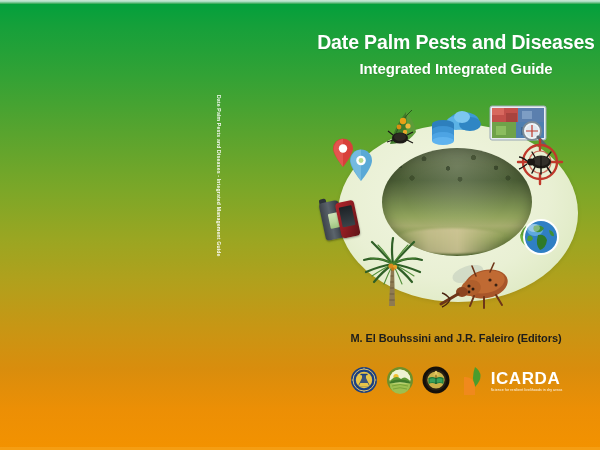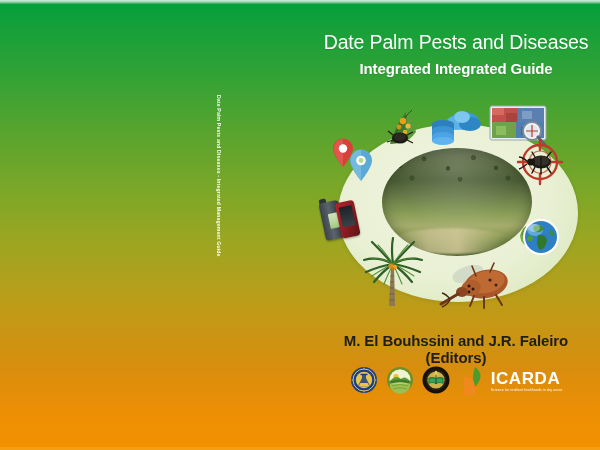--- a/index.html
+++ b/index.html
@@ -85,21 +85,21 @@
   
   #title-block {
     position: absolute;
     top: 32px; left: 0;
     width: 288px;
     text-align: center;
   }
   #main-title {
     color: #ffffff;
     font-size: 19.5px;
-    font-weight: normal;
+    font-weight: bold;
     letter-spacing: -0.15px;
     line-height: 1.1;
     text-shadow: 0 1px 1px rgba(0,0,0,.13);
     text-align: center;
   }
   #subtitle {
     margin-top: 7px;
     color: #ffffff;
     font-size: 15px;
     font-weight: bold;
@@ -277,21 +277,21 @@
     width: 46px; height: 46px;
   }
 
   
   #editors-line {
     position: absolute;
     top: 332px; left: 0;
     width: 288px;
     text-align: center;
     color: #1d1d1b;
-    font-size: 15px;
+    font-size: 11px;
     font-weight: bold;
     letter-spacing: -0.1px;
   }
 
   
   #logos-row {
     position: absolute;
     top: 366px; left: 8px;
     width: 272px; height: 52px;
     display: flex;

